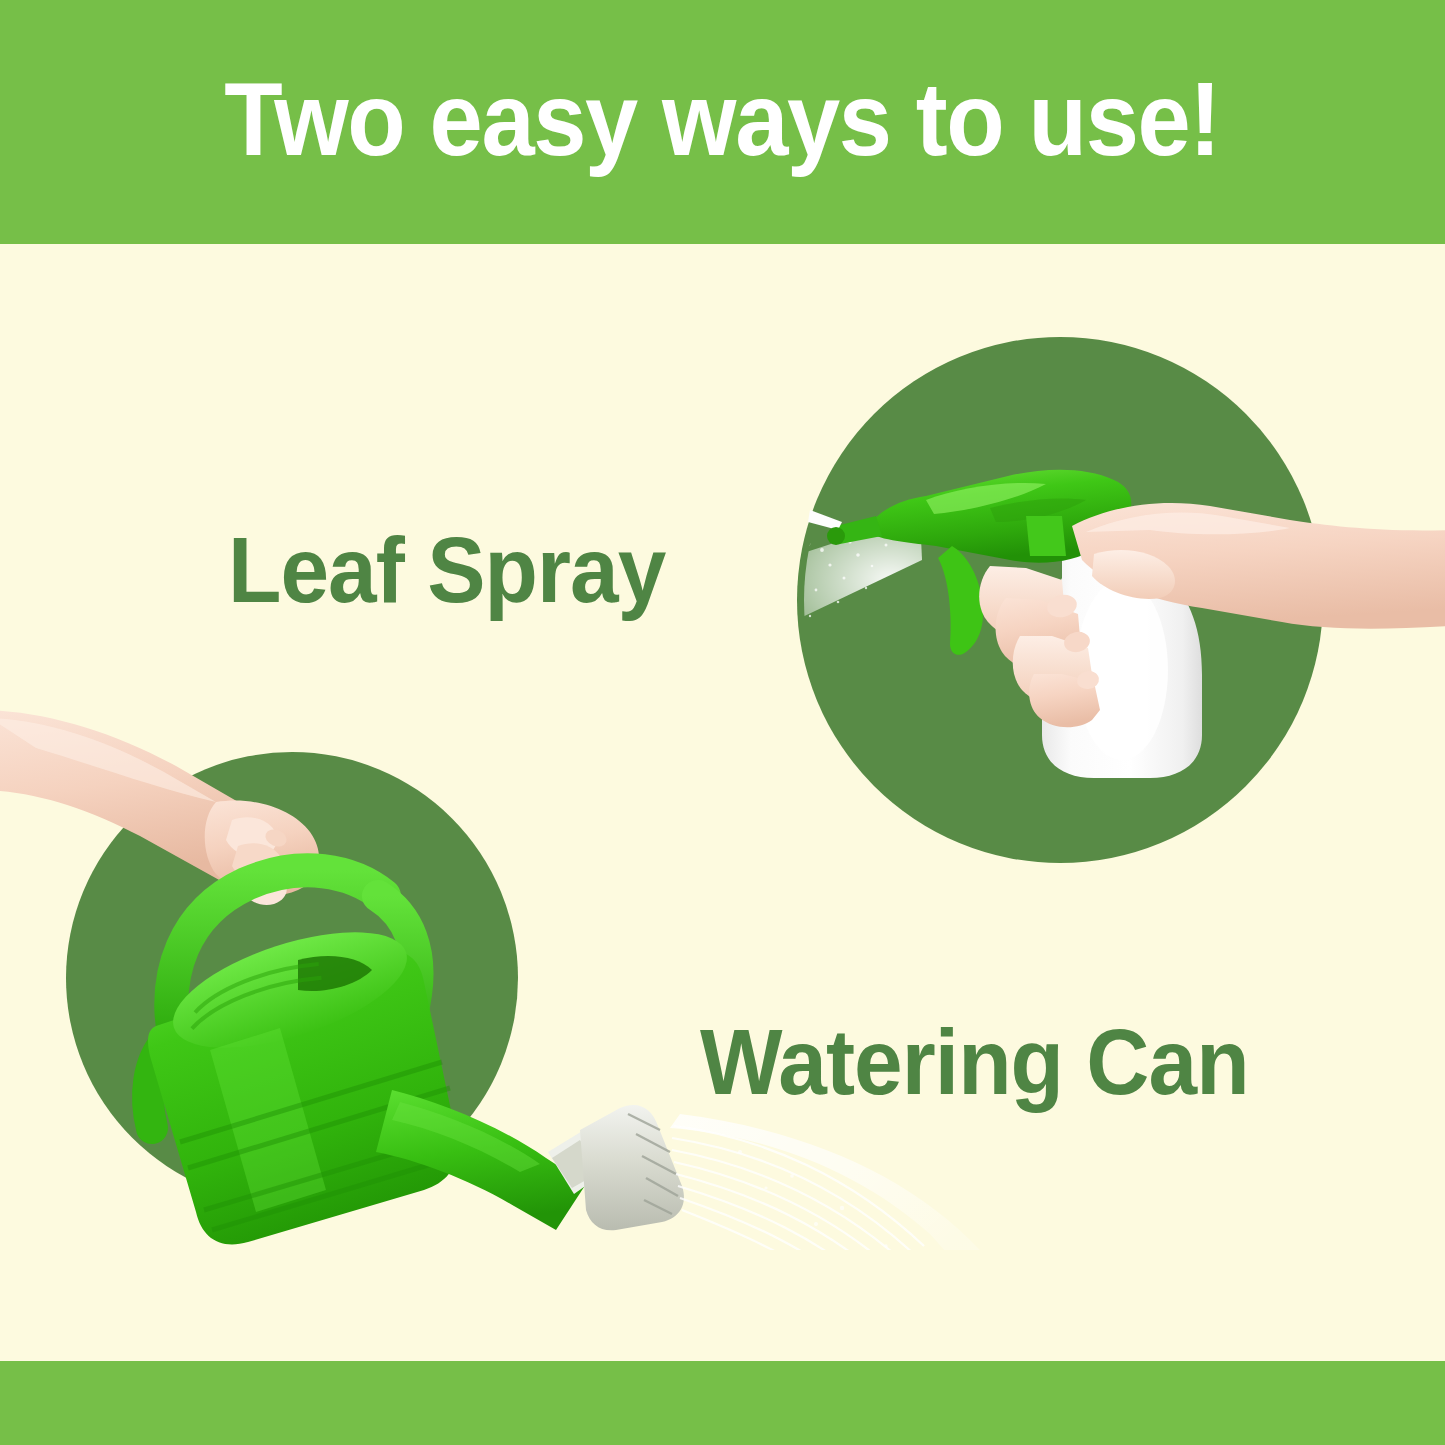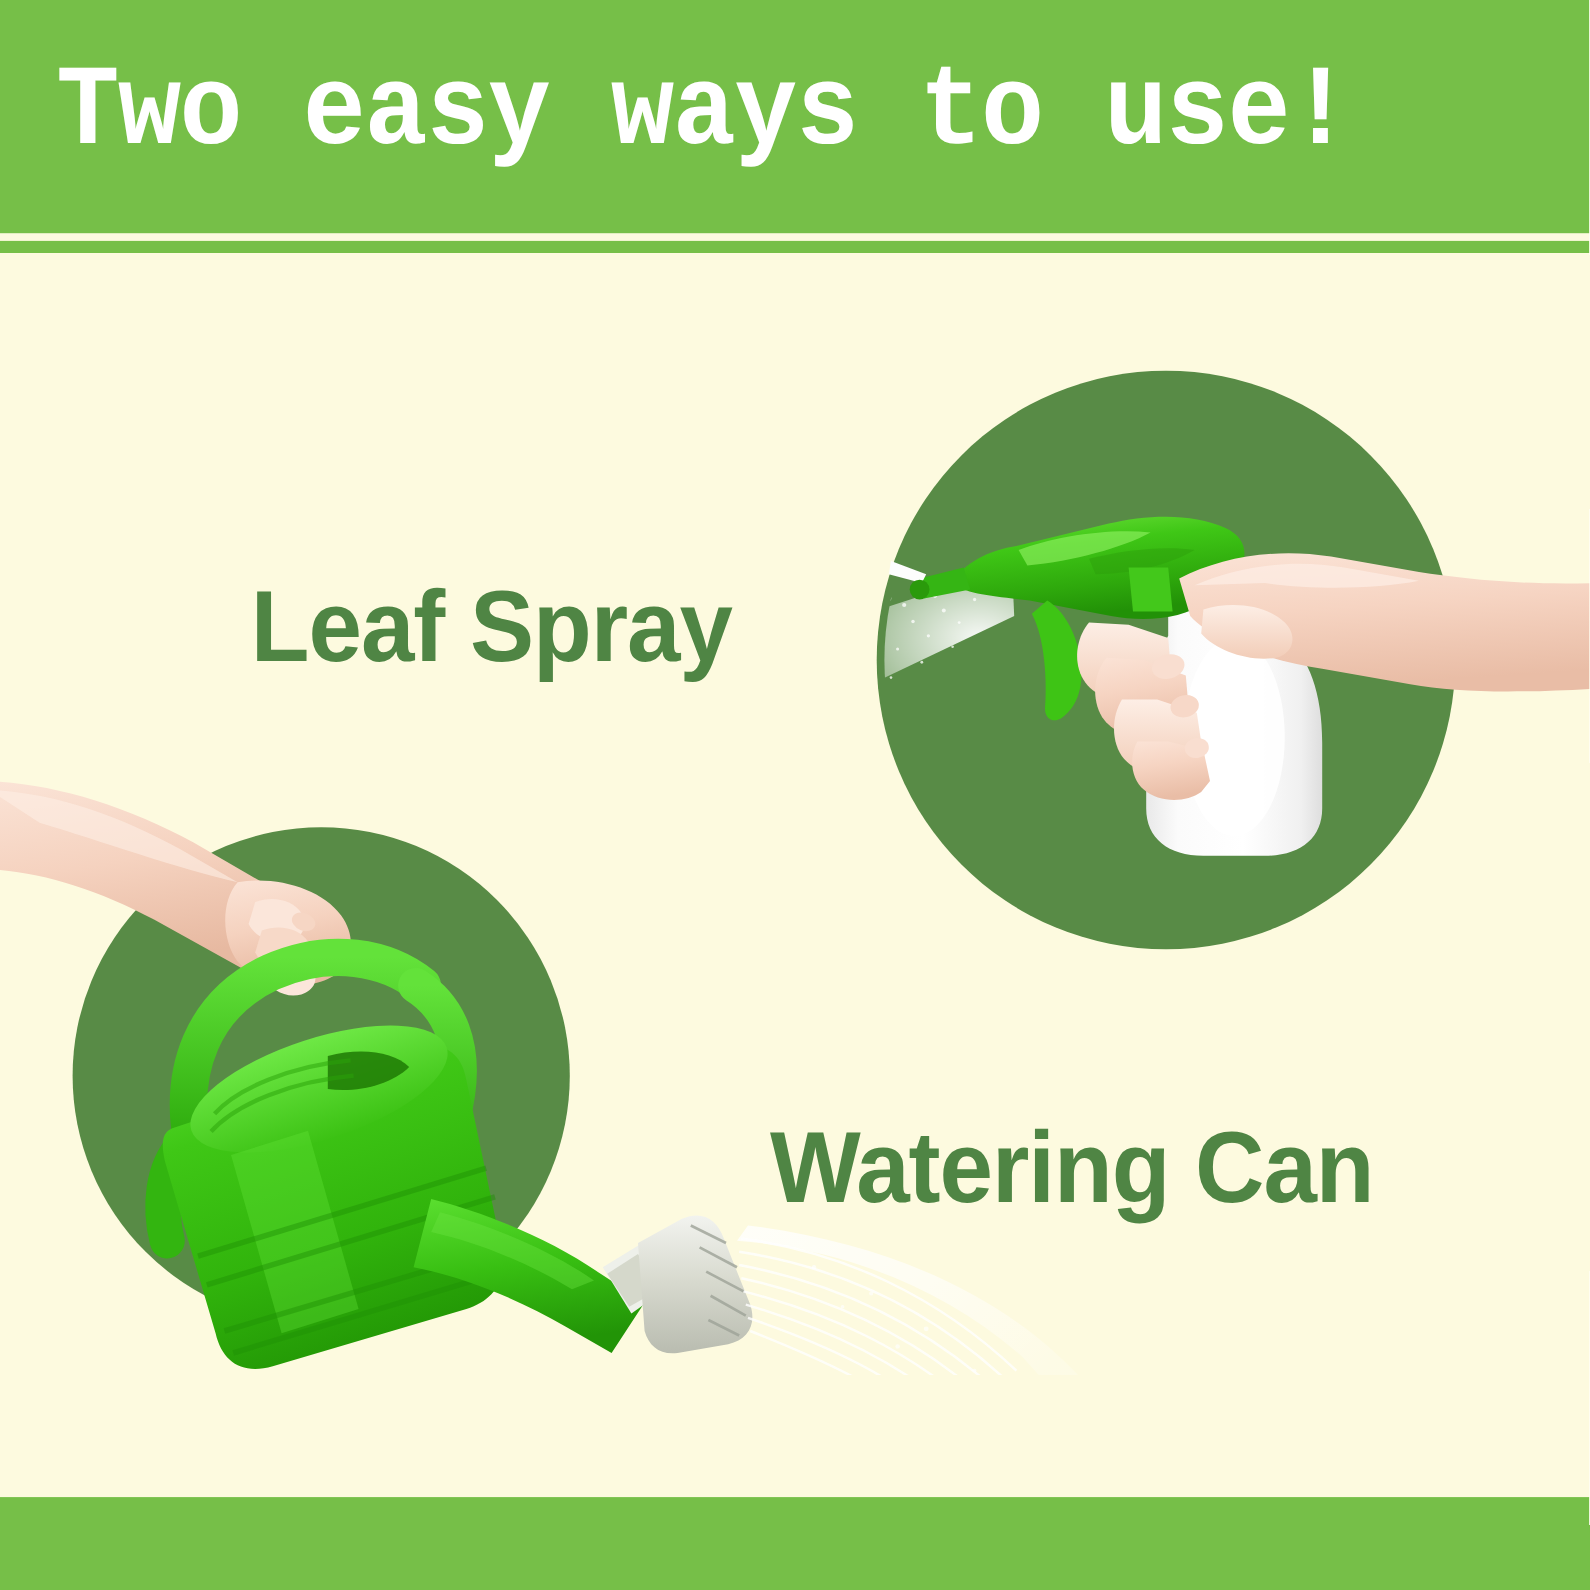--- a/index.html
+++ b/index.html
@@ -14,26 +14,25 @@
     overflow: hidden;
     background: #fdfadf;
     font-family: "Liberation Sans", sans-serif;
   }
 
   
   #header-band {
     position: absolute;
     left: 0; top: 0;
     width: 1445px;
-    height: 212px;
+    height: 244px;
     background: #76bf48;
     display: flex;
     align-items: center;
-    justify-content: flex-start;
-    font-family: Liberation Mono, monospace;
+    justify-content: center;
   }
   #header-title {
     color: #ffffff;
     font-size: 104px;
     font-weight: 700;
     letter-spacing: -1.5px;
     line-height: 1;
     transform: scaleX(0.92);
     transform-origin: center;
     white-space: nowrap;

